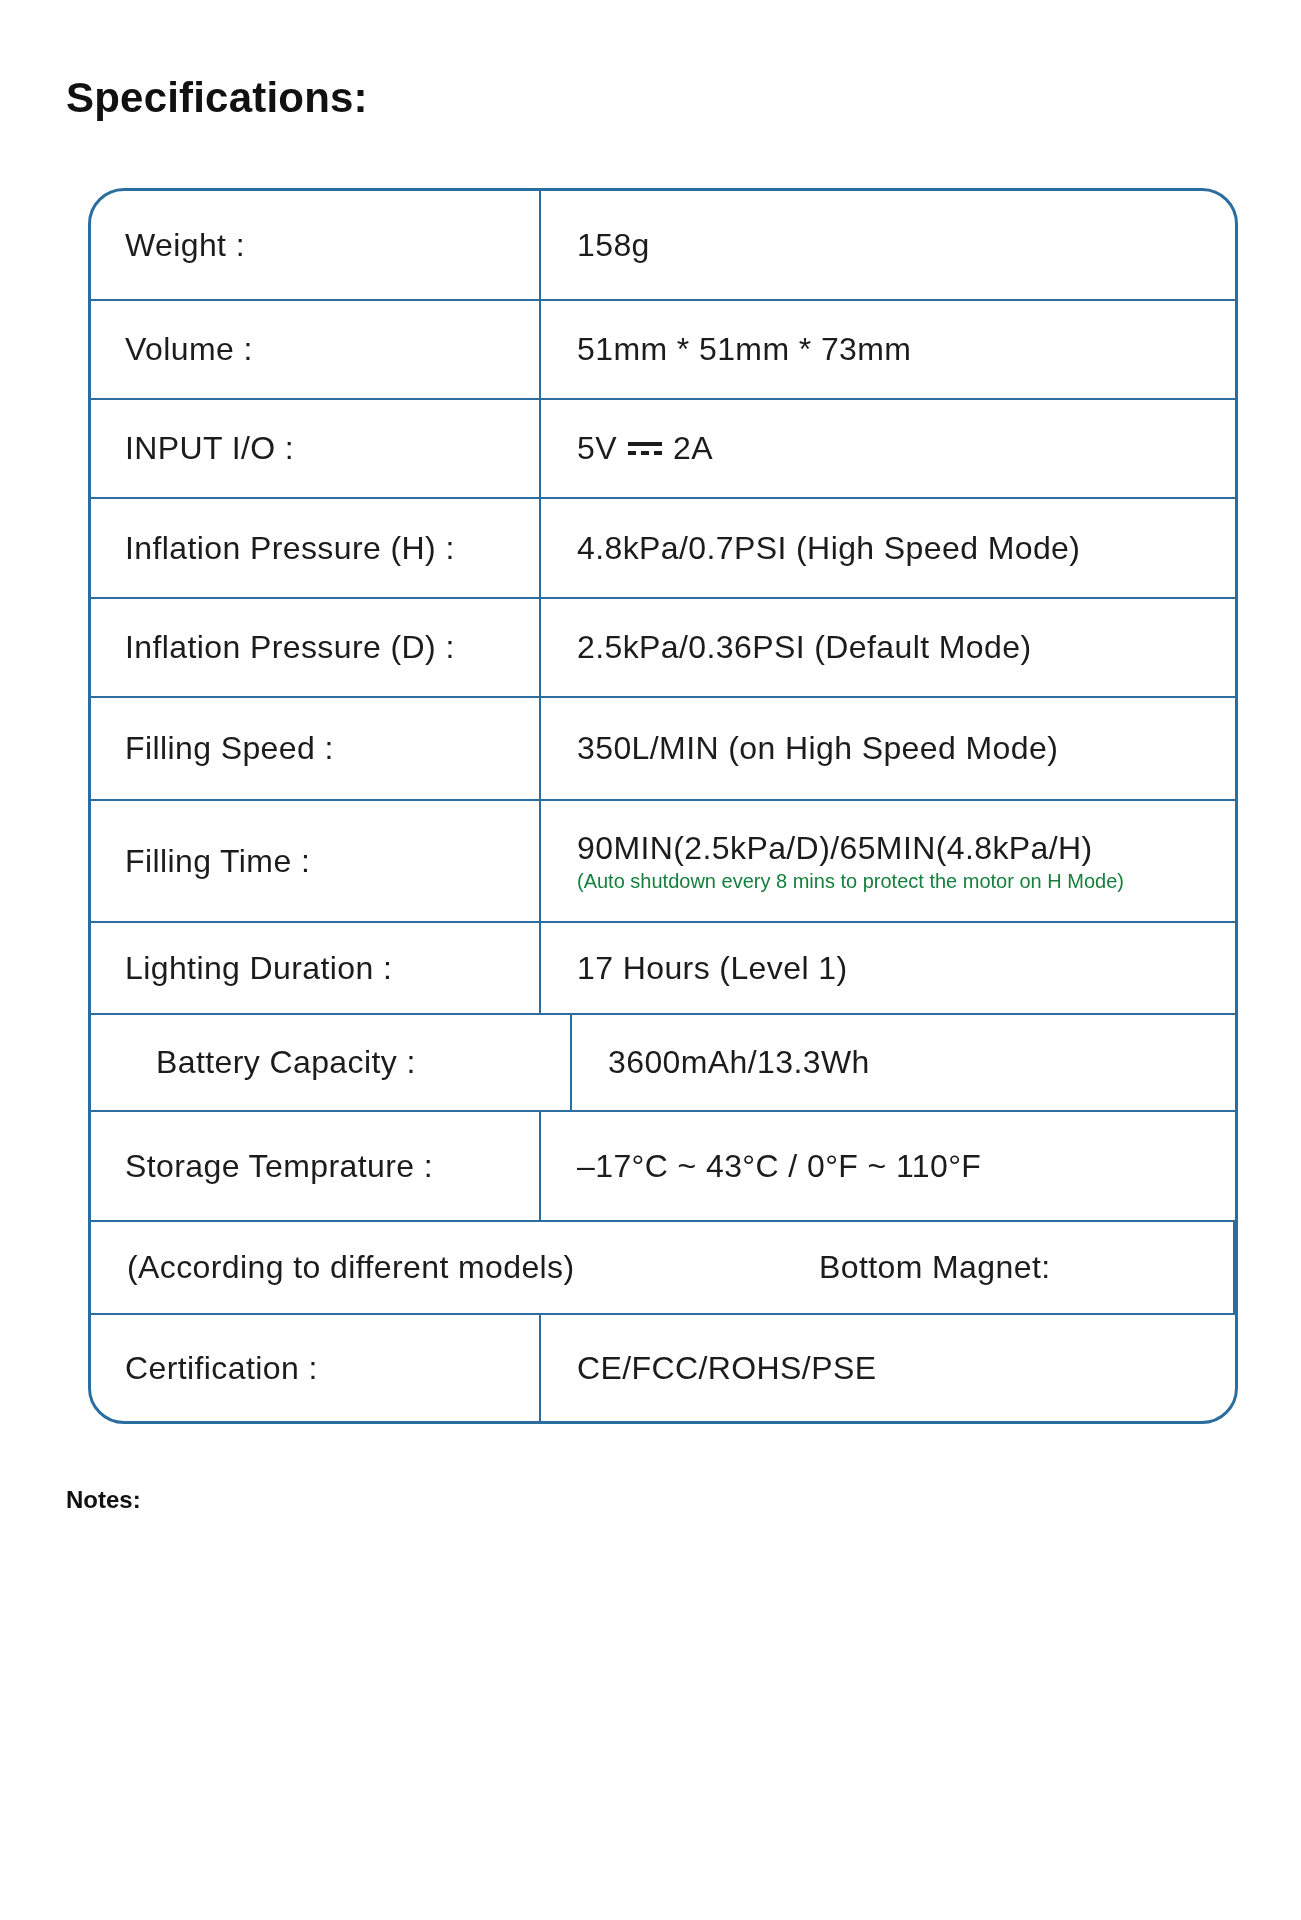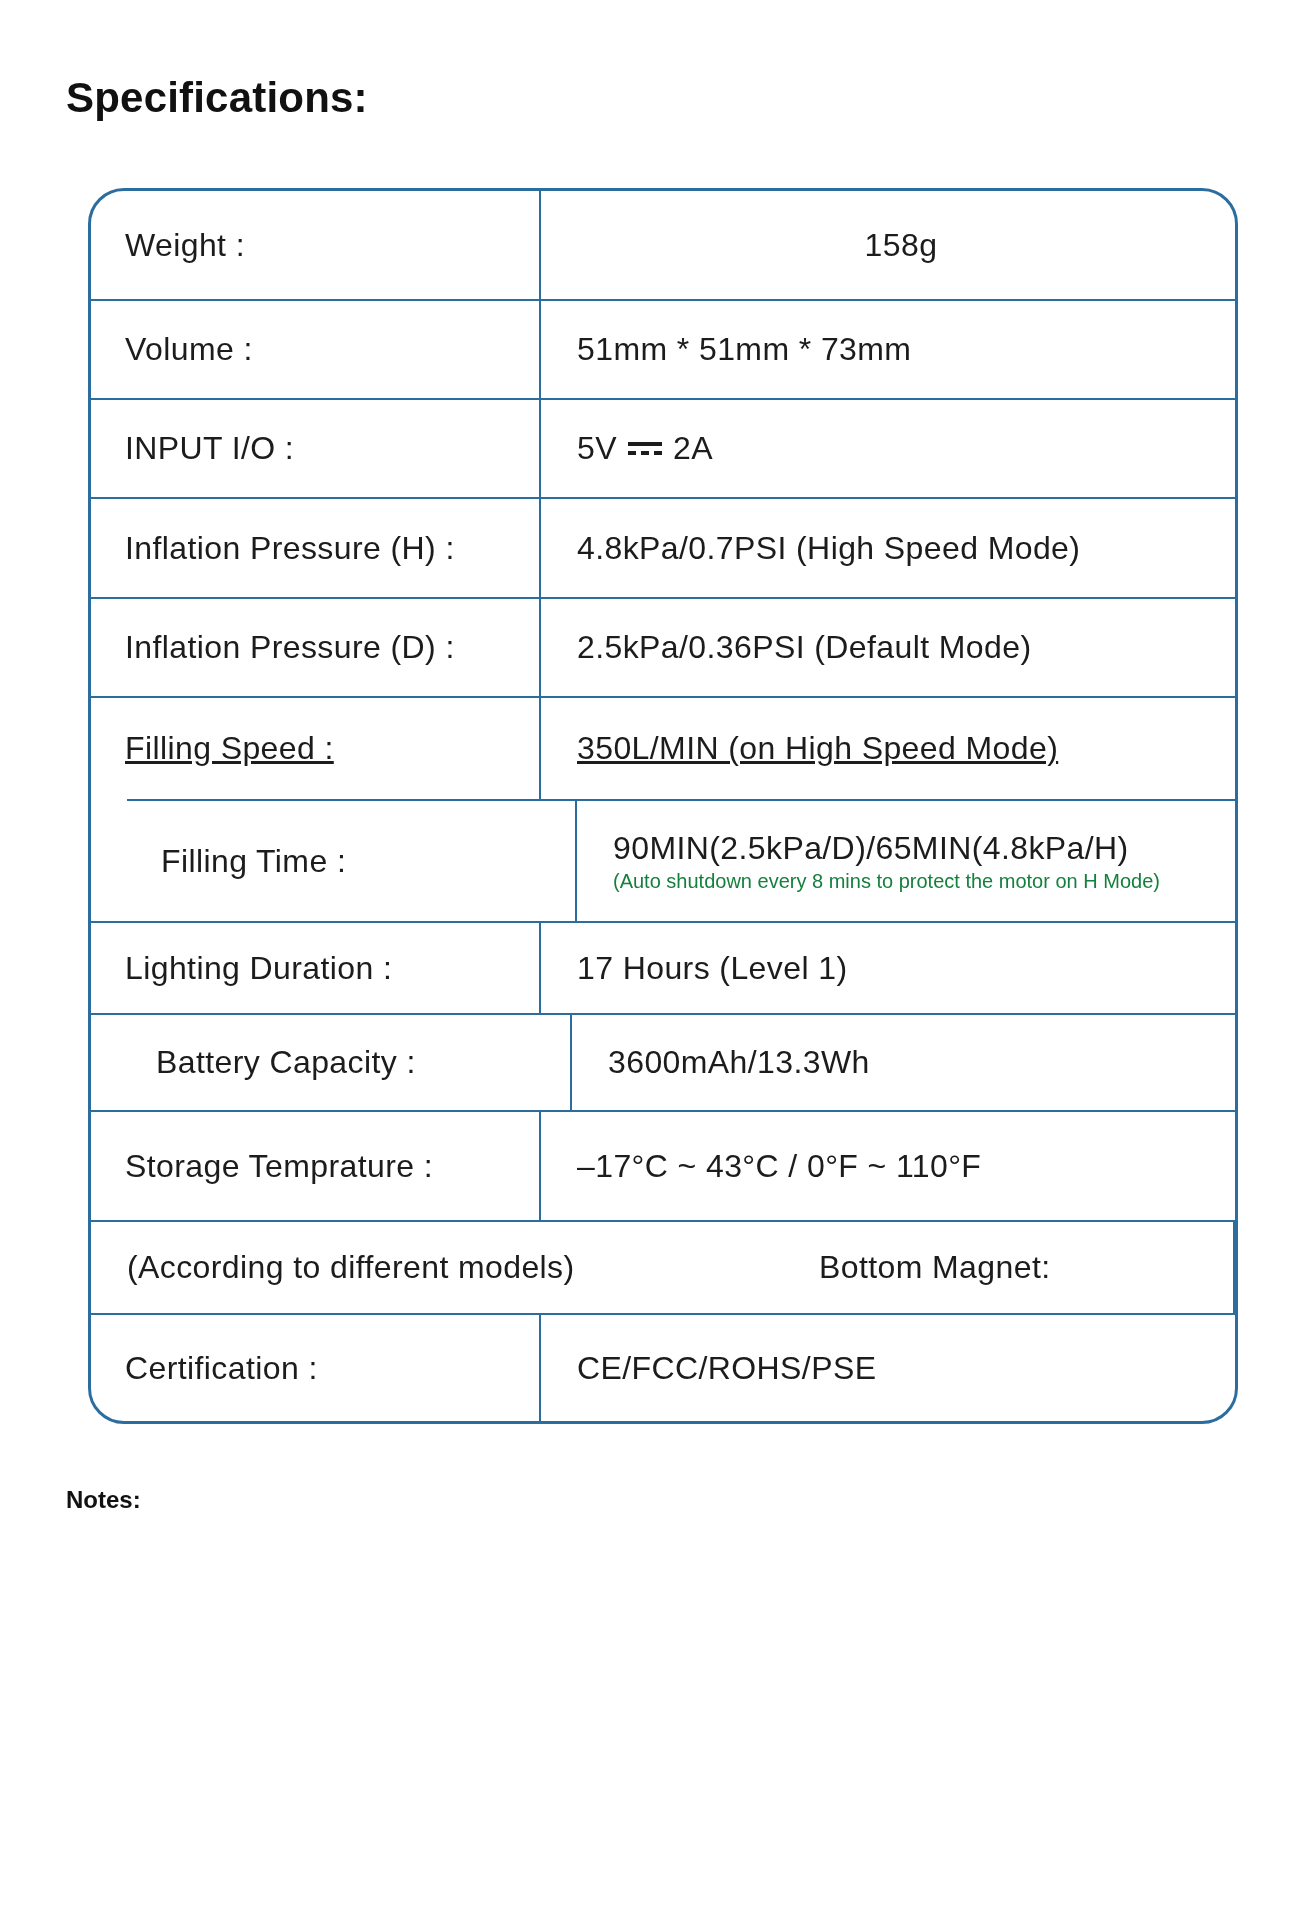--- a/index.html
+++ b/index.html
@@ -24,23 +24,23 @@
     left: 88px; top: 188px;
     width: 1150px;
     box-sizing: border-box;
     border: 3px solid #2b6d9e;
     border-radius: 36px;
     overflow: hidden;
     background: #ffffff;
   }
   .spec-row { display: flex; border-top: 2px solid #2b6d9e; }
   .spec-row:first-child { border-top: none; }
-  .r1 { height: 108px; text-align: center; } .r2 { height: 97px; }  .r3 { height: 97px; }
-  .r4 { height: 98px; }  .r5 { height: 97px; }  .r6 { height: 101px; text-decoration: underline; }
-  .r7 { height: 120px; margin-left: 36px; } .r8 { height: 90px; }  .r9 { height: 95px; padding-left: 31px; }
+  .r1 { height: 108px; } .r2 { height: 97px; }  .r3 { height: 97px; }
+  .r4 { height: 98px; }  .r5 { height: 97px; }  .r6 { height: 101px; }
+  .r7 { height: 120px; } .r8 { height: 90px; }  .r9 { height: 95px; padding-left: 31px; }
   .r10 { height: 108px; } .r11 { height: 91px; } .r12 { height: 106px; }
   .cell { box-sizing: border-box; font-size: 32px; letter-spacing: 0.4px; }
   .cell-label {
     flex: 0 0 450px; width: 450px;
     border-right: 2px solid #2b6d9e;
     display: flex; align-items: center;
     padding-left: 34px;
   }
   .cell-value {
     flex: 1 1 auto;

